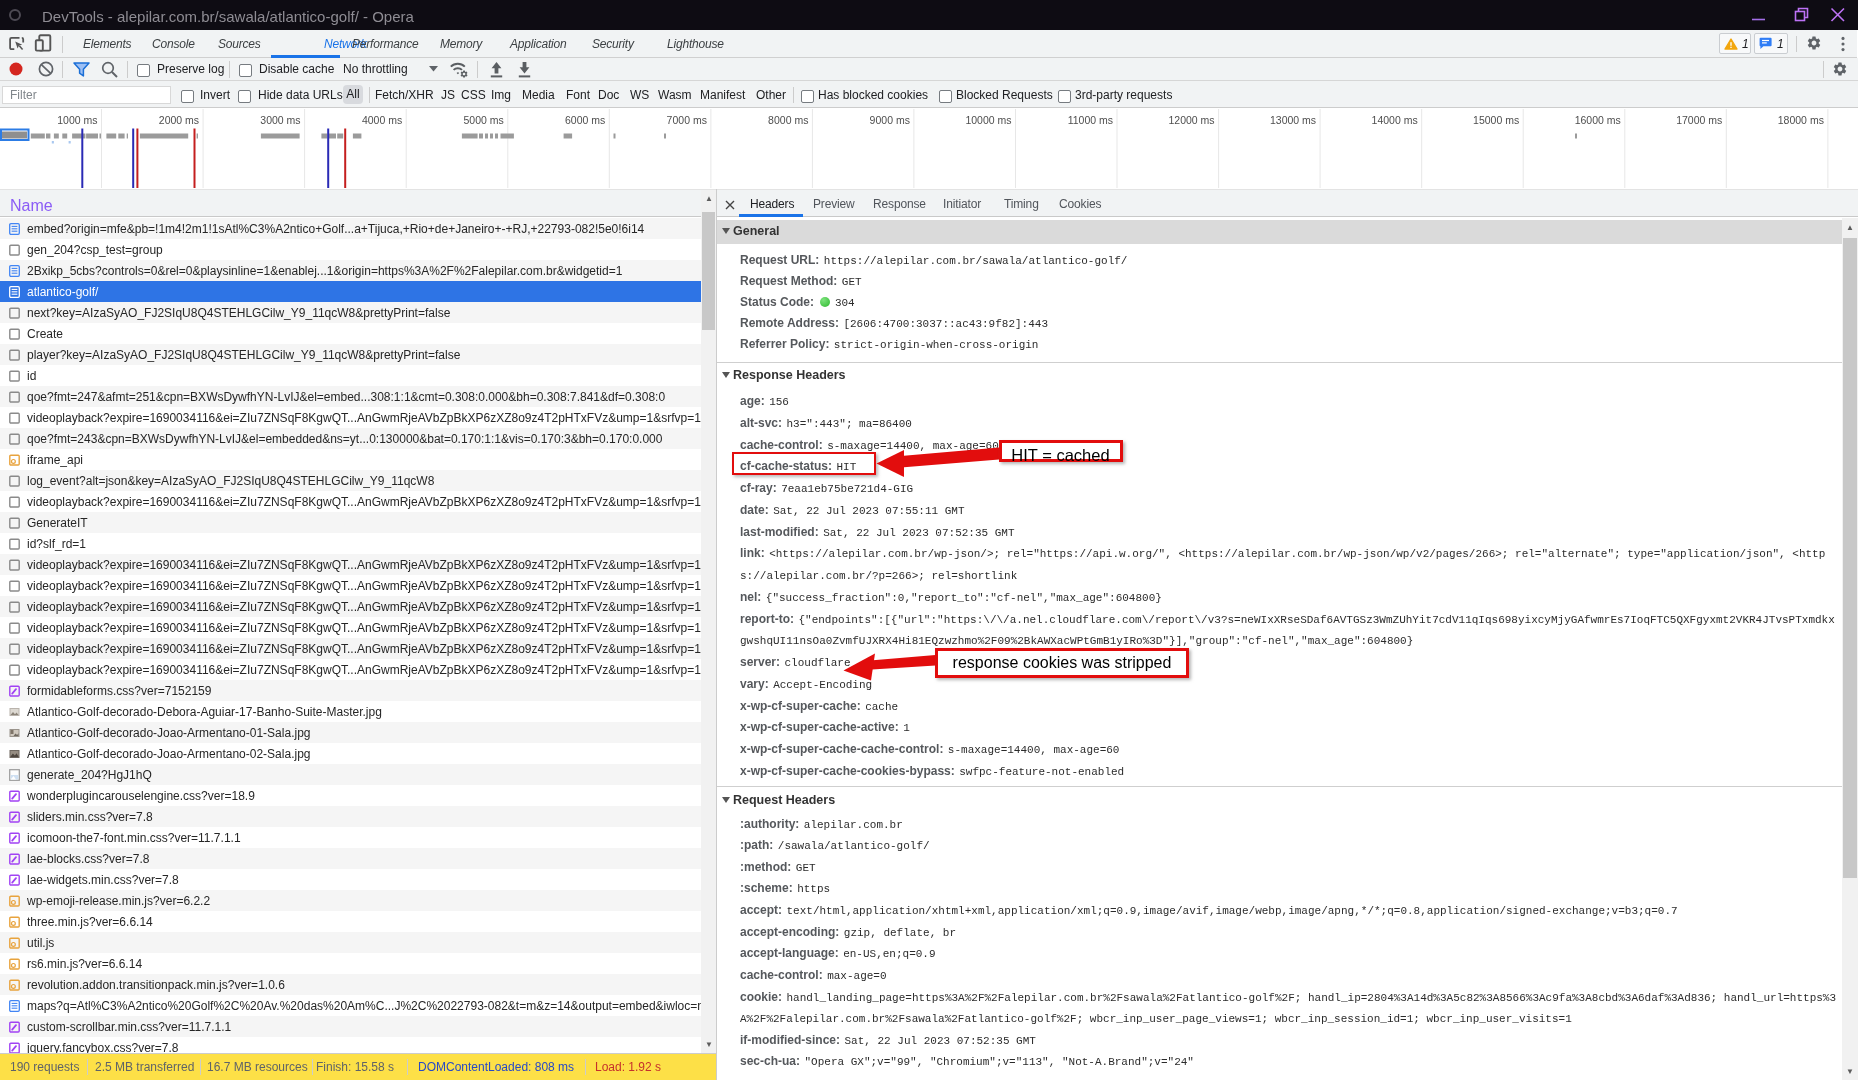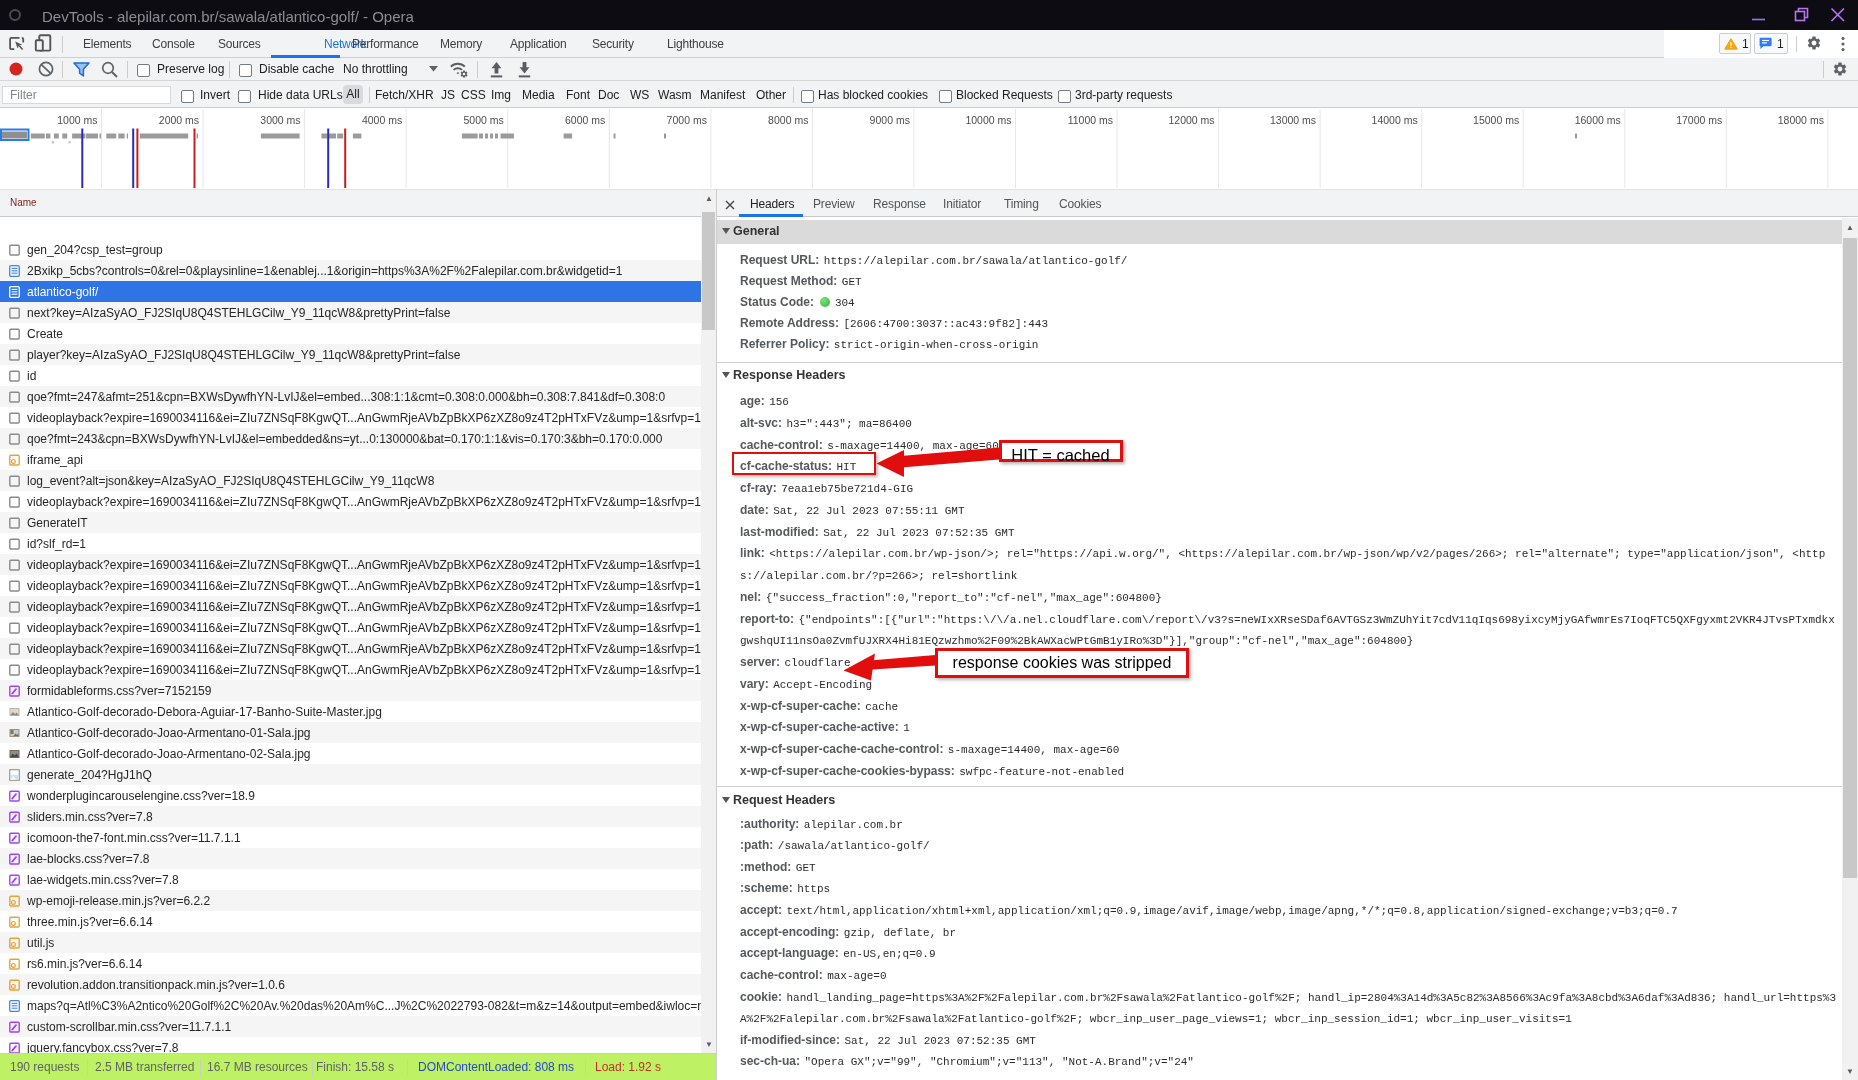--- a/index.html
+++ b/index.html
@@ -4,46 +4,46 @@
 <style>
   * { margin:0; padding:0; box-sizing:border-box; }
   html,body { width:1858px; height:1080px; overflow:hidden; background:#fff;
     font-family:"Liberation Sans", sans-serif; }
   .abs { position:absolute; }
   
   #titlebar { position:absolute; left:0; top:0; width:1858px; height:30px; background:#0e0c13; }
   #titlebar .ttl { position:absolute; left:29px; top:8px; font-size:15px; color:#8e8c93; white-space:nowrap;margin-left:13px; }
   #operalogo { position:absolute; left:9px; top:9px; width:12px; height:12px; border:2.4px solid #4d4a53; border-radius:50%; }
   
-  #tabbar { position:absolute; left:0; top:30px; width:1664px; height:28px; background:#f1f3f4; border-bottom:1px solid #d0d0d0; }
+  #tabbar { position:absolute; left:0; top:30px; width:1857px; height:28px; background:#f1f3f4; border-bottom:1px solid #d0d0d0;font-style:italic; }
   .dtab { position:absolute; top:7px; font-size:12px; letter-spacing:-0.2px; color:#3c4043; white-space:nowrap; }
   .dtab.sel { color:#1a73e8;margin-left:41px; }
   #netunderline { position:absolute; left:271px; top:25px; width:69px; height:3px; background:#1a73e8; }
   .vdiv { position:absolute; width:1px; background:#ccc; }
   .badge { position:absolute; top:3px; height:21px; border:1px solid #cacdd1; border-radius:2px; background:#f8f9fa; font-size:12px; color:#202124; display:flex; align-items:center; }
   
   #toolbar { position:absolute; left:0; top:58px; width:1858px; height:23px; background:#f1f3f4; border-bottom:1px solid #d6d6d6; }
   .tbtext { position:absolute; font-size:12px; color:#202124; top:4px; white-space:nowrap; }
   .cbx { position:absolute; width:13px; height:13px; border:1.4px solid #767b80; border-radius:2px; background:#fff; }
   
   #filterbar { position:absolute; left:0; top:81px; width:1858px; height:27px; background:#f1f3f4; border-bottom:1px solid #ccc; }
   #filterinput { position:absolute; left:2px; top:5px; width:169px; height:18px; background:#fff; border:1px solid #d8d8d8; font-size:12px; color:#80868b; padding-left:7px; line-height:16px; }
   .fbtext { position:absolute; font-size:12px; color:#202124; top:7px; white-space:nowrap; }
   #allpill { position:absolute; left:343px; top:4px; width:20px; height:19px; background:#d8dade; border-radius:4px; font-size:12px; color:#202124; text-align:center; line-height:19px; }
   
   #left { position:absolute; left:0; top:189px; width:717px; height:891px; }
   #namehdr { position:absolute; left:0; top:0; width:716px; height:28px; background:#f1f3f4; border-bottom:1px solid #c9c9c9; border-top:1px solid #e3e3e3; }
-  #namehdr span { position:absolute; left:10px; top:7px; font-size:10px; color:#7f1d1d; }
+  #namehdr span { position:absolute; left:10px; top:7px; font-size:16px; color:#8b5cf6; }
   #rows { position:absolute; left:0; top:29px; width:701px; height:835px; overflow:hidden; }
   .row { position:absolute; left:0; width:701px; height:21px; font-size:12px; color:#262626; white-space:nowrap; overflow:hidden; }
   .row.odd { background:#f5f5f5; }
   .row.sel { background:#2e74e5; color:#fff; }
   .row .nm { position:absolute; left:27px; top:3.5px; }
   .ric { position:absolute; left:9px; top:5px; width:11px; height:12px; }
-  #statusbar { position:absolute; left:0; top:864px; width:772px; height:27px; background:#bef264; border-top:1px solid #ccc; font-size:12px; color:#5f6368; }
+  #statusbar { position:absolute; left:0; top:864px; width:772px; height:27px; background:#fde047; border-top:1px solid #ccc; font-size:12px; color:#5f6368; }
   #statusbar span { position:absolute; top:6px; white-space:nowrap; }
   #statusbar .sdiv { position:absolute; top:5px; width:1px; height:16px; background:#ccc; }
   
   #right { position:absolute; left:717px; top:189px; width:1141px; height:891px; background:#fff; }
   #rtabs { position:absolute; left:0; top:0; width:1141px; height:28px; background:#f1f3f4; border-bottom:1px solid #c9c9c9; border-top:1px solid #e3e3e3; }
   .rtab { position:absolute; top:7px; font-size:12px; letter-spacing:-0.15px; color:#51555b; white-space:nowrap; }
   #hdrunderline { position:absolute; left:22px; top:24px; width:64px; height:3px; background:#1a73e8; }
   .secband { position:absolute; left:0; width:1125px; background:#dadada; }
   .sectitle { position:absolute; font-size:12.5px; font-weight:bold; color:#333; white-space:nowrap; }
   .tri { position:absolute; width:0; height:0; border-left:4.5px solid transparent; border-right:4.5px solid transparent; border-top:6px solid #555; }
@@ -270,20 +270,29 @@
 <line x1="137.4" y1="20.5" x2="137.4" y2="80" stroke="#c41f1f" stroke-width="2"></line>
 <line x1="194.5" y1="20.5" x2="194.5" y2="80" stroke="#c41f1f" stroke-width="2"></line>
 <line x1="345.2" y1="20.5" x2="345.2" y2="80" stroke="#c41f1f" stroke-width="2"></line>
 </svg>
 
 <div id="left">
   <div id="namehdr">
       <span>Name</span>
     </div>
   <div id="rows">
+<div class="row odd" style="top:0px">
+        <svg class="ric" viewBox="0 0 11 12">
+          <rect x="0.7" y="0.7" width="9.6" height="10.6" rx="1.2" fill="none" stroke="#4285f4" stroke-width="1.3"></rect>
+          <line x1="2.6" y1="3.4" x2="8.4" y2="3.4" stroke="#4285f4" stroke-width="1.1"></line>
+          <line x1="2.6" y1="5.8" x2="8.4" y2="5.8" stroke="#4285f4" stroke-width="1.1"></line>
+          <line x1="2.6" y1="8.2" x2="8.4" y2="8.2" stroke="#4285f4" stroke-width="1.1"></line>
+        </svg>
+        <span class="nm">embed?origin=mfe&amp;pb=!1m4!2m1!1sAtl%C3%A2ntico+Golf...a+Tijuca,+Rio+de+Janeiro+-+RJ,+22793-082!5e0!6i14</span>
+      </div>
 <div class="row" style="top:21px">
         <svg class="ric" viewBox="0 0 11 12">
           <rect x="0.8" y="1.2" width="9.4" height="9.8" rx="1" fill="none" stroke="#8a8a8a" stroke-width="1.4"></rect>
         </svg>
         <span class="nm">gen_204?csp_test=group</span>
       </div>
 <div class="row odd" style="top:42px">
         <svg class="ric" viewBox="0 0 11 12">
           <rect x="0.7" y="0.7" width="9.6" height="10.6" rx="1.2" fill="none" stroke="#4285f4" stroke-width="1.3"></rect>
           <line x1="2.6" y1="3.4" x2="8.4" y2="3.4" stroke="#4285f4" stroke-width="1.1"></line>

